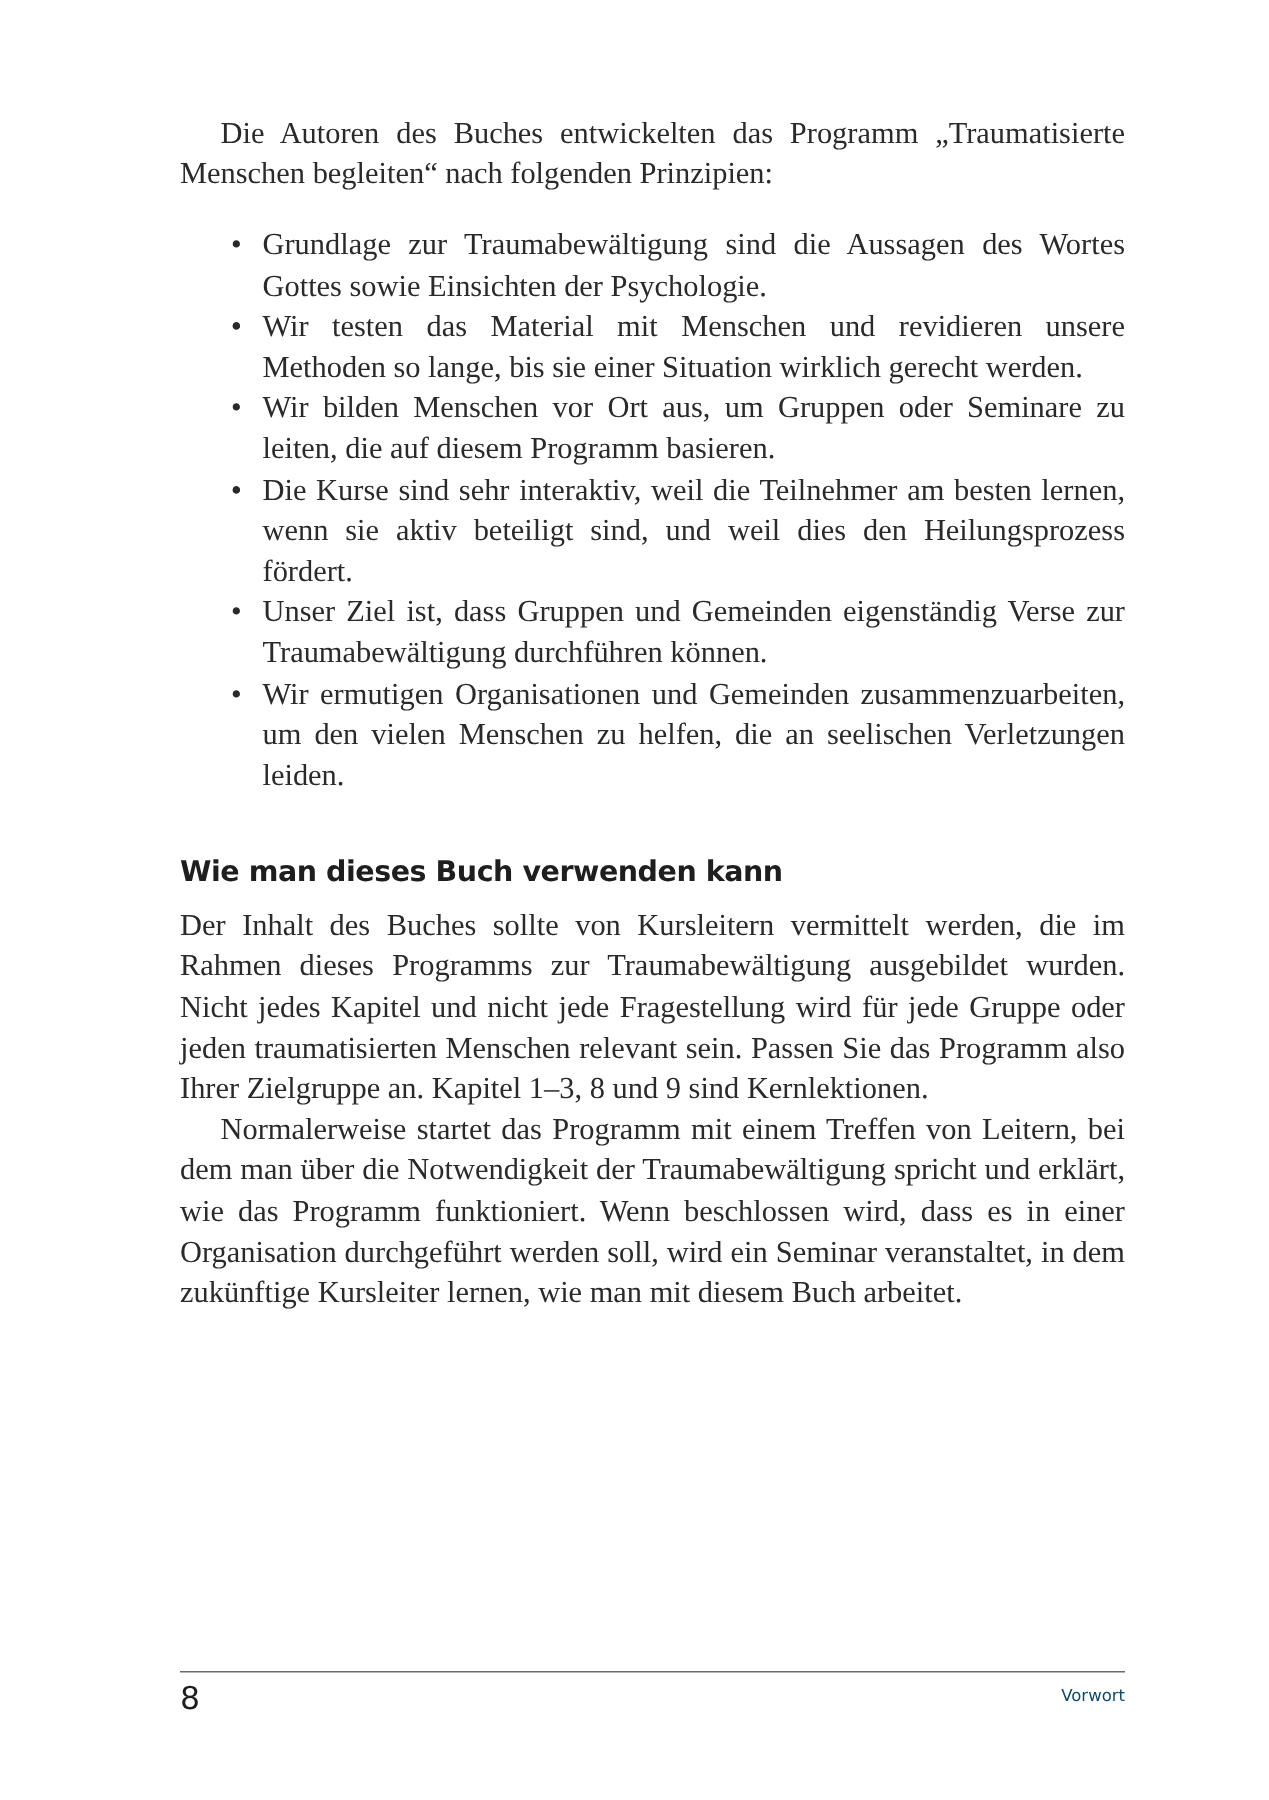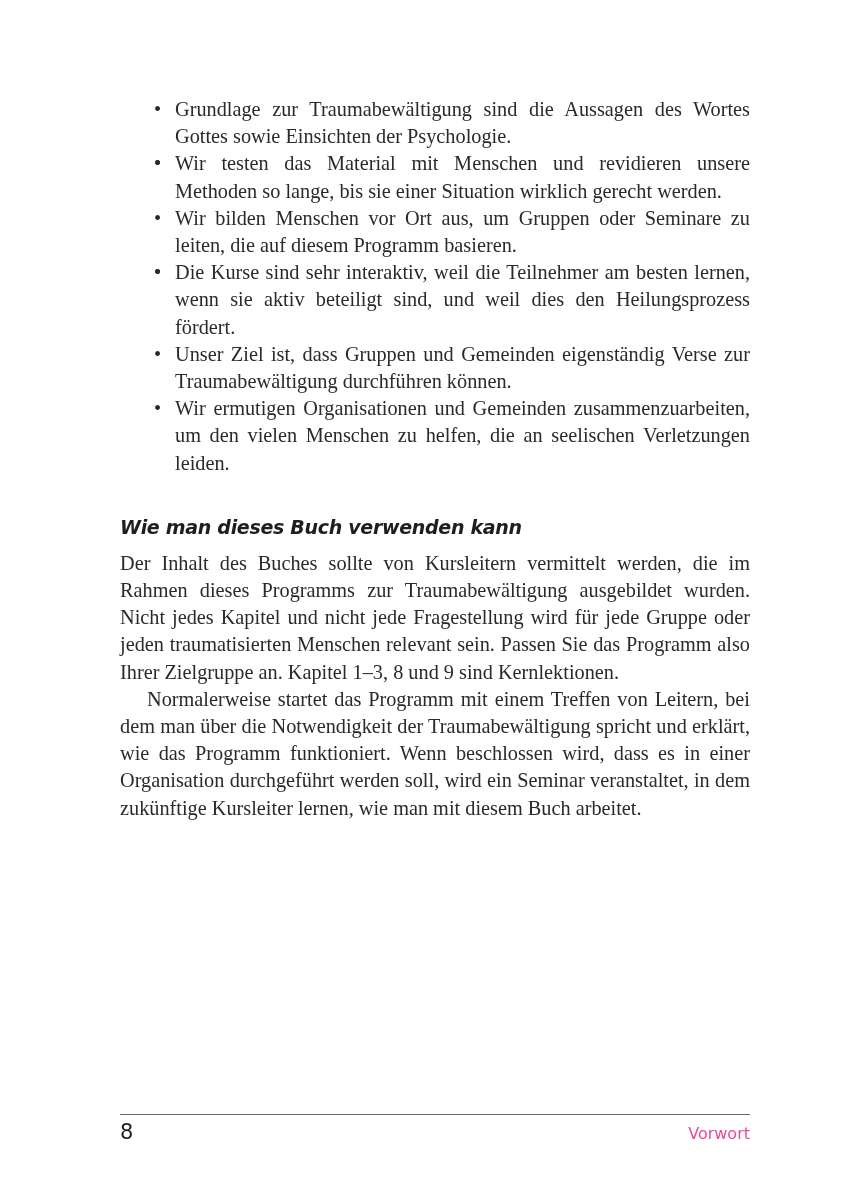--- a/index.html
+++ b/index.html
@@ -46,21 +46,20 @@
     }
     .heading {
       font-family: "DejaVu Sans", "Liberation Sans", sans-serif;
       font-weight: bold;
       font-size: 19px;
       line-height: 26px;
       margin: 37px 0 10px 0;
       text-align: left;
       color: #1e1e1e;
       letter-spacing: -0.3px;
-      font-style: italic;
     }
     .footer-rule {
       position: absolute;
       left: 120px;
       top: 1114px;
       width: 630px;
       height: 1px;
       background: #6a6a6a;
     }
     .footer-page-number {
@@ -69,28 +68,29 @@
       top: 1120px;
       font-family: "DejaVu Sans", "Liberation Sans", sans-serif;
       font-size: 21px;
       color: #1e1e1e;
     }
     .footer-section {
       position: absolute;
       right: 96px;
       top: 1124px;
       font-family: "DejaVu Sans", "Liberation Sans", sans-serif;
-      font-size: 16px;
-      color: #ec4899;
+      font-size: 11px;
+      color: #0c4a6e;
     }
   </style>
 </head>
 <body>
 
 <div class="page">
+  <p class="para indent">Die Autoren des Buches entwickelten das Programm „Traumatisierte Menschen begleiten“ nach folgenden Prinzipien:</p>
 
   <ul class="bullets">
     <li>
       <span class="bullet-dot">•</span>
       <span>Grundlage zur Traumabewältigung sind die Aussagen des Wortes Gottes sowie Einsichten der Psychologie.</span>
     </li>
     <li>
       <span class="bullet-dot">•</span>
     </li>
     <li>

